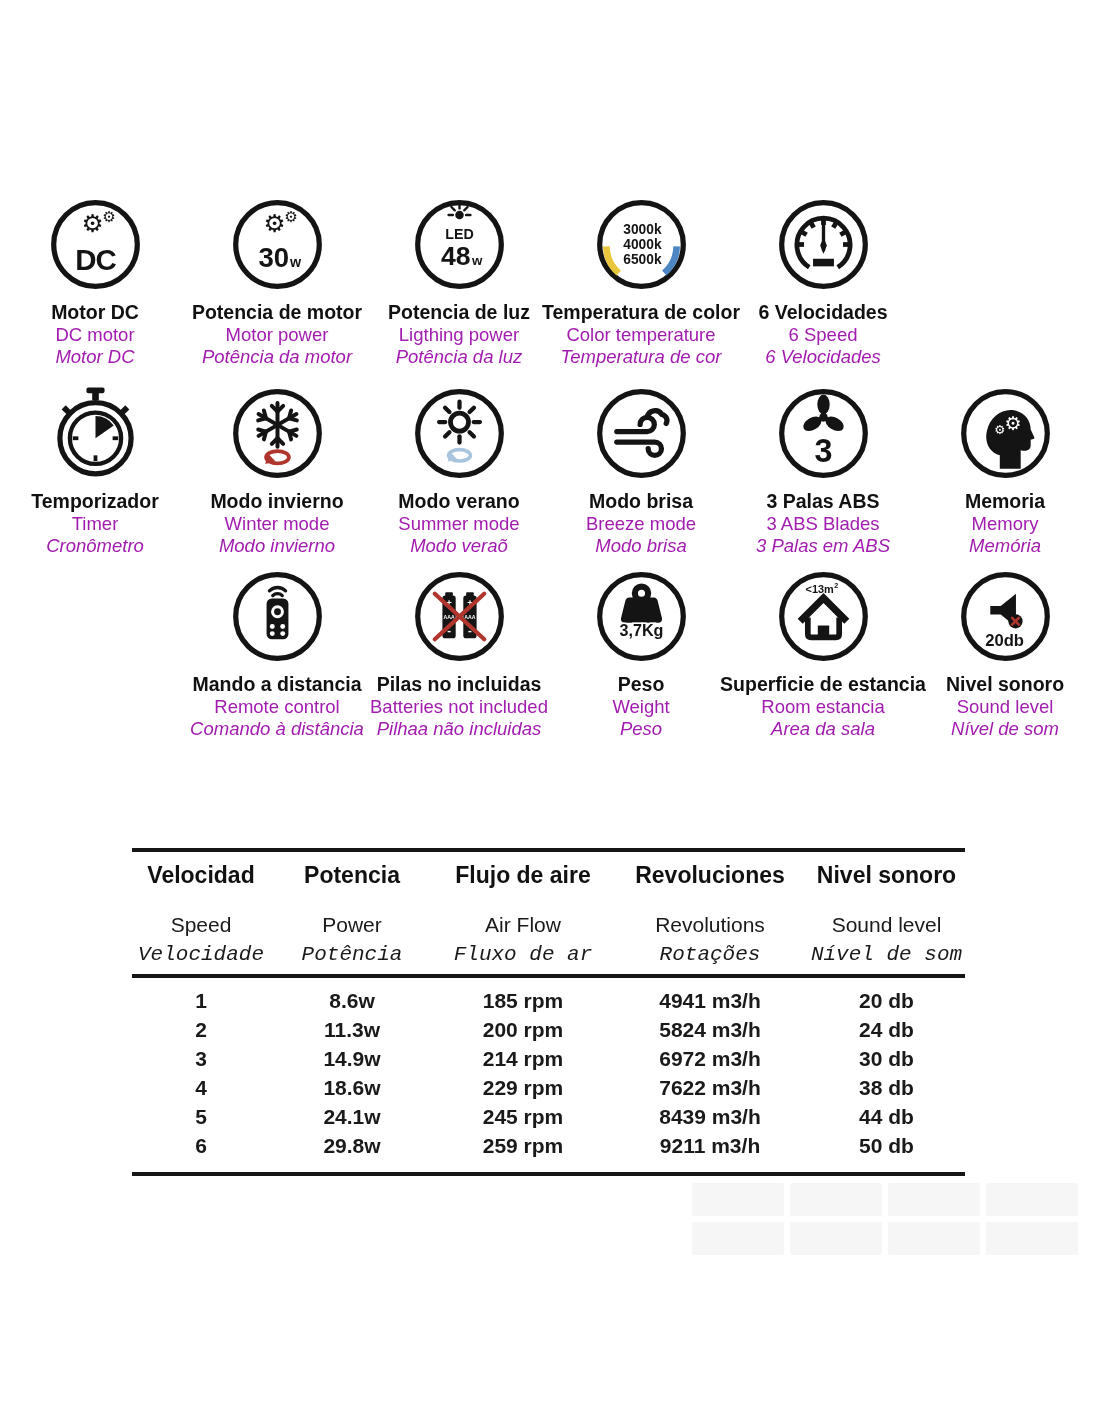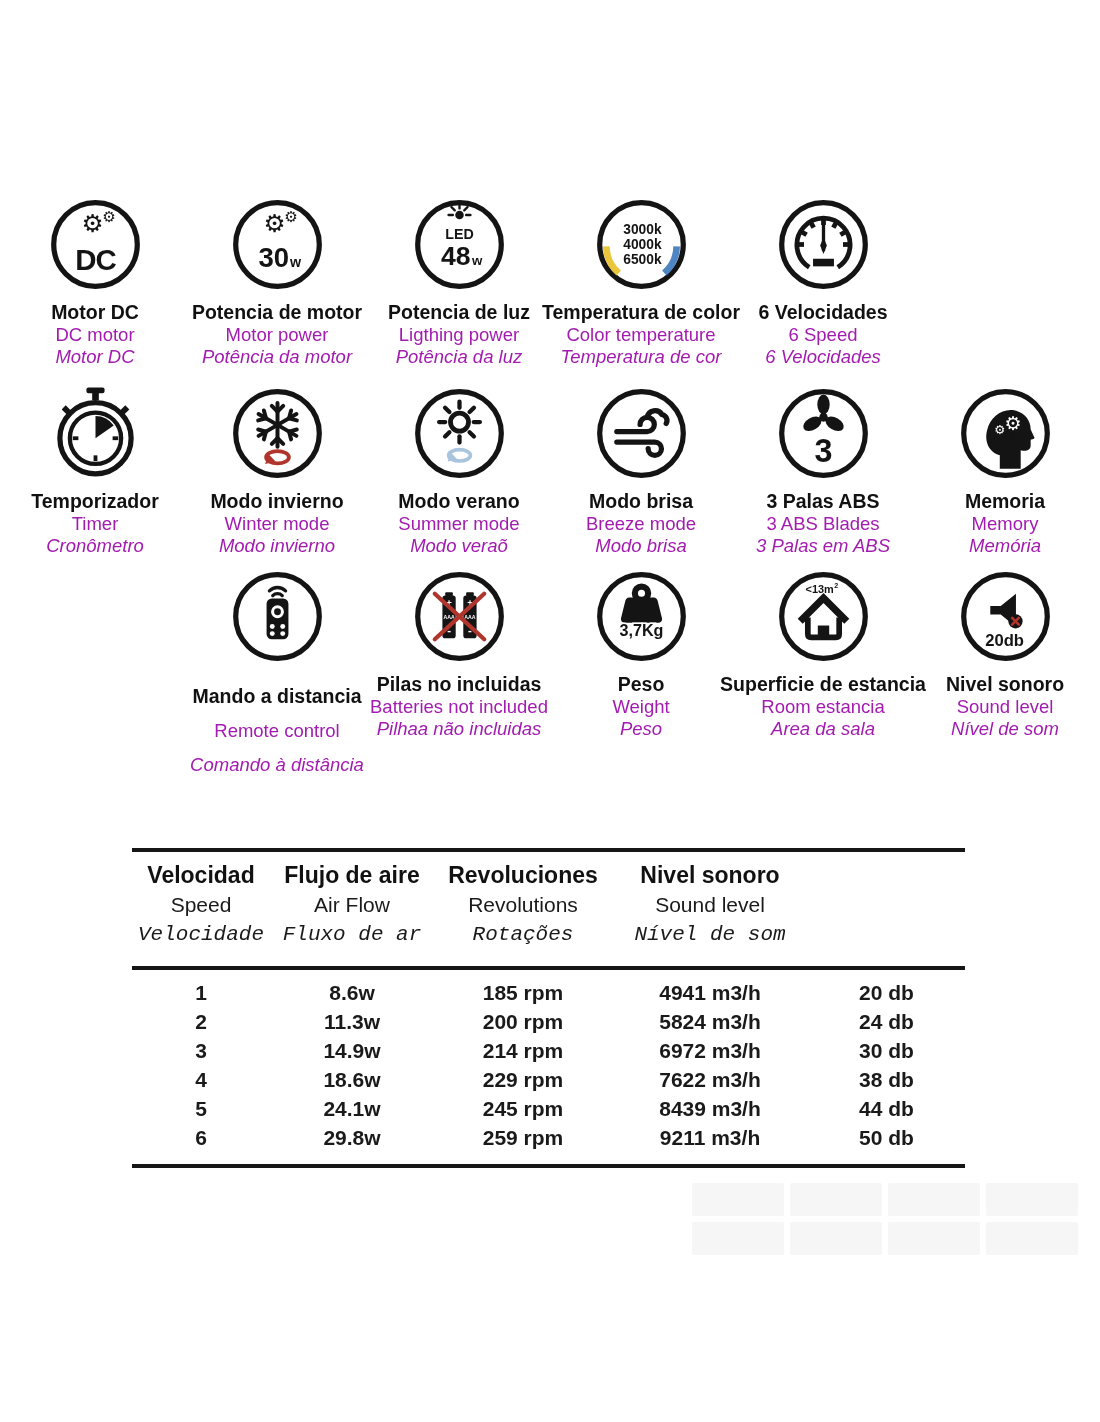--- a/index.html
+++ b/index.html
@@ -1,41 +1,41 @@
 <!DOCTYPE html>
 <html><head>
 <meta charset="utf-8">
 <style>
   html,body{margin:0;padding:0;background:#ffffff;}
   #page{position:relative;width:1100px;height:1422px;background:#ffffff;overflow:hidden;
         font-family:"Liberation Sans",sans-serif;color:#1a1a1a;}
   .icon-row{position:absolute;left:4px;width:1092px;display:grid;grid-template-columns:repeat(6,182px);}
   #row1{top:197px}#row2{top:386px}#row3{top:569px}
   .cell{display:flex;flex-direction:column;align-items:center;text-align:center;}
-  .start2{grid-column:2;gap:12px;}
+  .start2{grid-column:2;}
   .ficon{width:95px;height:95px;flex:0 0 auto;}
   .lbl{white-space:nowrap;line-height:22.5px;font-size:18.5px;color:#a21caf;}
   .lbl.es{font-weight:bold;font-size:19.5px;margin-top:9px;color:#111;}
   .lbl.pt{font-style:italic;}
   
   .ring{fill:none;stroke:#141414;stroke-width:5.5;}
   .ink{fill:#141414;}
   .st{fill:none;stroke:#141414;}
   svg text{font-family:"Liberation Sans","DejaVu Sans",sans-serif;text-anchor:middle;fill:#141414;}
   svg text.b{font-weight:bold;}
   svg text.w{fill:#ffffff;}
   svg text.halo{paint-order:stroke;stroke:#ffffff;stroke-width:3px;}
   .gear{font-family:"DejaVu Sans",sans-serif;}
   
   #spec-table{position:absolute;left:132px;top:848px;width:833px;}
   .rule{height:4px;background:#161616;}
   .tgrid{display:grid;grid-template-columns:138px 164px 178px 196px 157px;}
-  .thcell{padding:8px 0 16px 0;}
+  .thcell{padding:8px 0 4px 0;}
   .th-es{font-weight:bold;font-size:23px;line-height:30px;white-space:nowrap;color:#111;}
-  .th-en{font-size:21px;line-height:30px;white-space:nowrap;}
+  .th-en{font-size:21px;line-height:30px;white-space:nowrap;margin-top:20px;}
   .th-pt{font-size:21px;line-height:30px;font-style:italic;white-space:nowrap;font-family:Liberation Mono, monospace;}
   .tbody{padding:8px 0 12px 0;}
   .trow{display:grid;grid-template-columns:138px 164px 178px 196px 157px;}
   .td{font-size:21px;line-height:29px;font-weight:700;text-align:center;white-space:nowrap;}
   .td.speed{font-weight:bold;}
   .tcell{text-align:center;}
   
   #watermark{position:absolute;left:692px;top:1183px;width:386px;height:72px;
              display:grid;grid-template-columns:repeat(4,1fr);grid-template-rows:1fr 1fr;gap:6px;}
   .wm{background:#f6f6f6;border-radius:2px;}
@@ -334,20 +334,25 @@
   <div id="spec-table">
     <div class="rule"></div>
 
     <div class="tgrid">
       <div class="thcell tcell">
         <div class="th-es">Velocidad</div>
         <div class="th-en">Speed</div>
         <div class="th-pt">Velocidade</div>
       </div>
       <div class="thcell tcell">
+        <div class="th-es">Potencia</div>
+        <div class="th-en">Power</div>
+        <div class="th-pt">Potência</div>
+      </div>
+      <div class="thcell tcell">
         <div class="th-es">Flujo de aire</div>
         <div class="th-en">Air Flow</div>
         <div class="th-pt">Fluxo de ar</div>
       </div>
       <div class="thcell tcell">
         <div class="th-es">Revoluciones</div>
         <div class="th-en">Revolutions</div>
         <div class="th-pt">Rotações</div>
       </div>
       <div class="thcell tcell">

